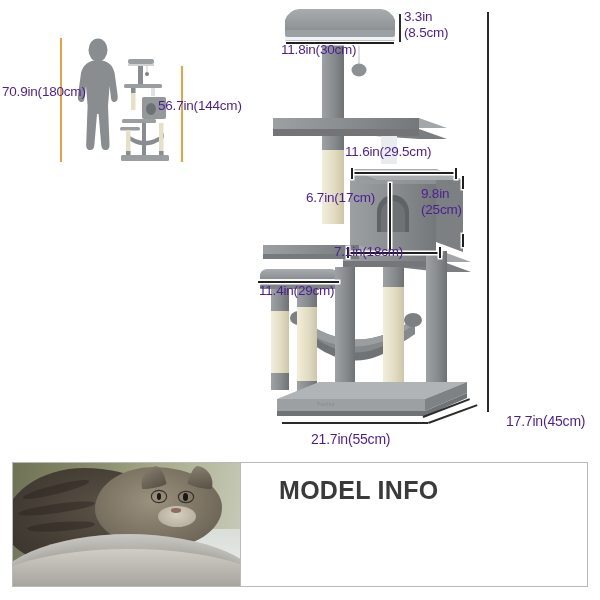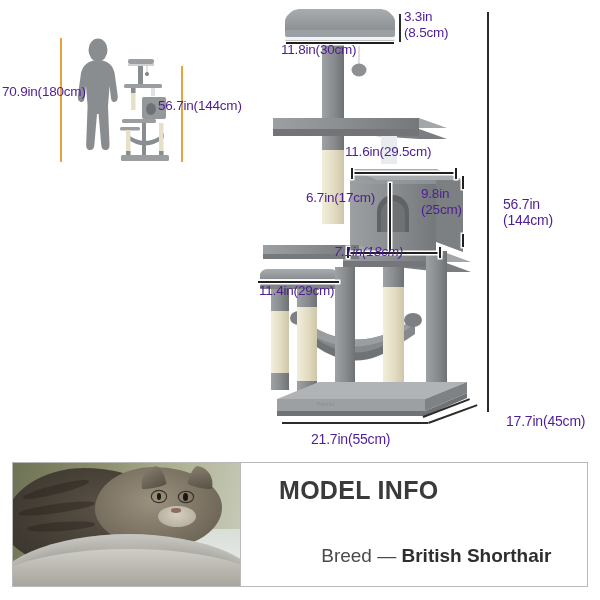--- a/index.html
+++ b/index.html
@@ -338,26 +338,24 @@
   <span class="dim" style="left:404px; top:9px;">3.3in
 (8.5cm)</span>
 
   <span class="dim" style="left:345px; top:144px;text-align:right;">11.6in(29.5cm)</span>
 
   <span class="dim" style="left:421px; top:186px;">9.8in
 (25cm)</span>
 
   <span class="dim" style="left:306px; top:190px;">6.7in(17cm)</span>
 
-  <span class="dim" style="left:334px; top:244px;font-style:italic;">7.1in(18cm)</span>
+  <span class="dim" style="left:334px; top:244px;">7.1in(18cm)</span>
 
   <span class="dim" style="left:259px; top:283px;">11.4in(29cm)</span>
 
-  <span class="dim big" style="left:503px; top:196px;">56.7in
-(144cm)</span>
 
   <span class="dim big" style="left:506px; top:413px;">17.7in(45cm)</span>
 
   <span class="dim big" style="left:275px; top:431px;margin-left:36px;">21.7in(55cm)</span>
 
   <div id="info-panel">
 
     <div id="cat-photo">
       <div class="ph ph-wall"></div>
       <div class="ph ph-win"></div>
@@ -380,21 +378,18 @@
       <div class="ph ph-chest"></div>
       <div class="ph ph-paw a"></div>
       <div class="ph ph-paw b"></div>
       <div class="ph ph-bed"></div>
       <div class="ph ph-bed-rim"></div>
     </div>
 
     <div id="info-text">
       <div id="info-title">MODEL INFO</div>
       <div class="info-row">
-        <span>Breed — </span><b>British Shorthair</b>
-      </div>
-      <div class="info-row">
         
       </div>
     </div>
   </div>
 
 </div>
 
 </body></html>

